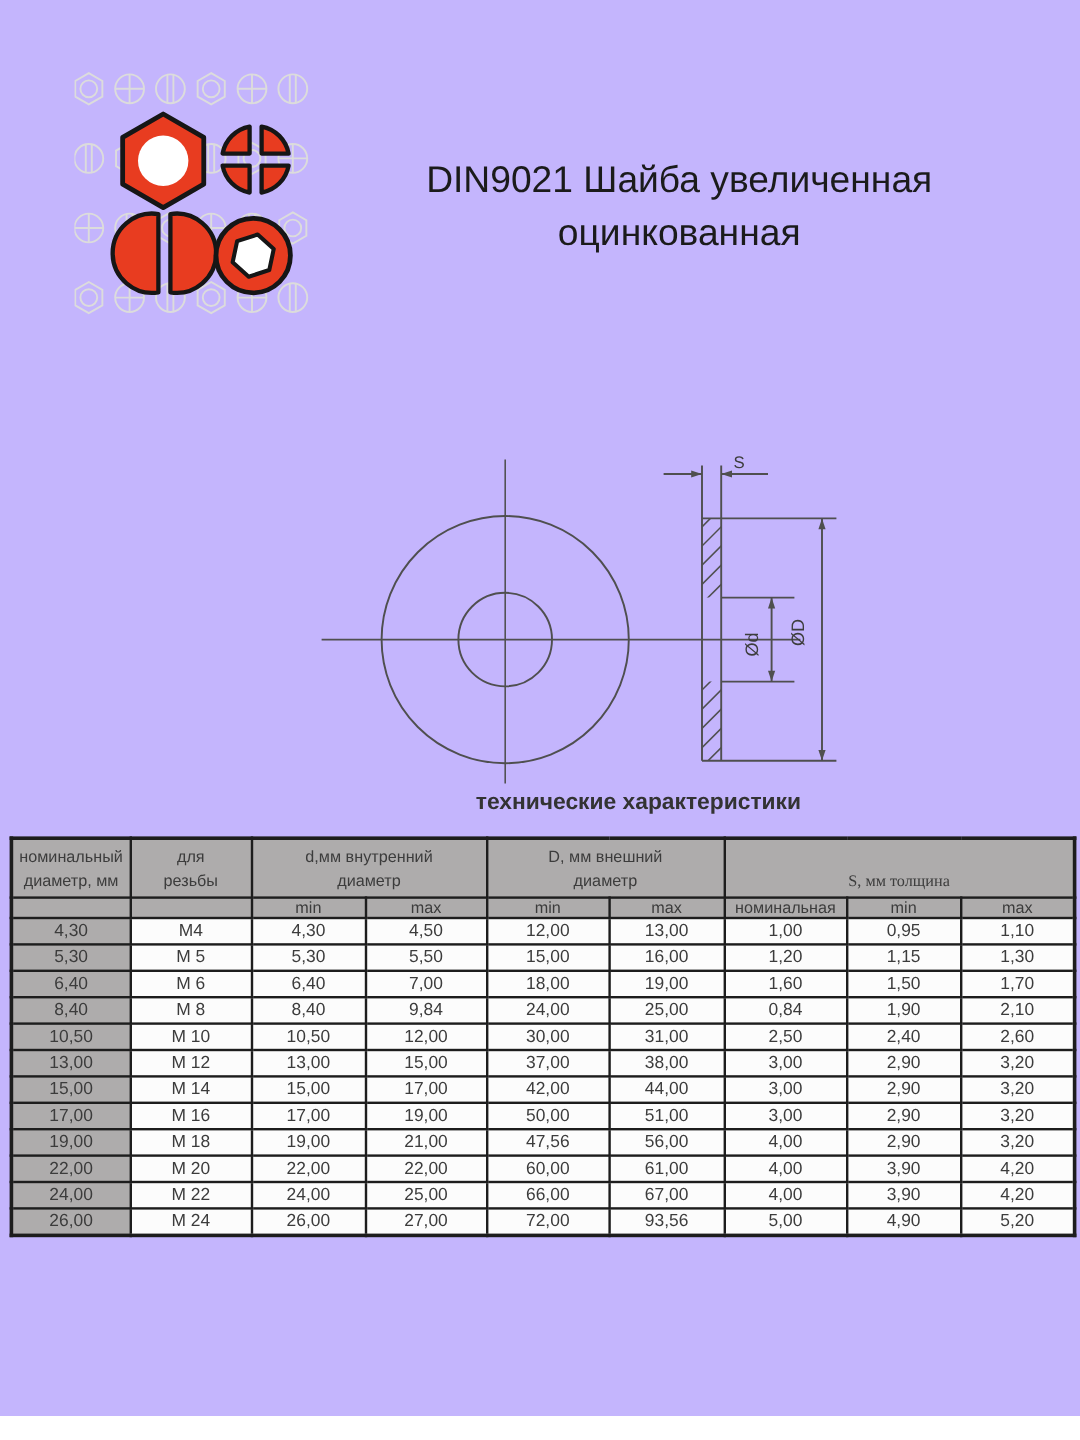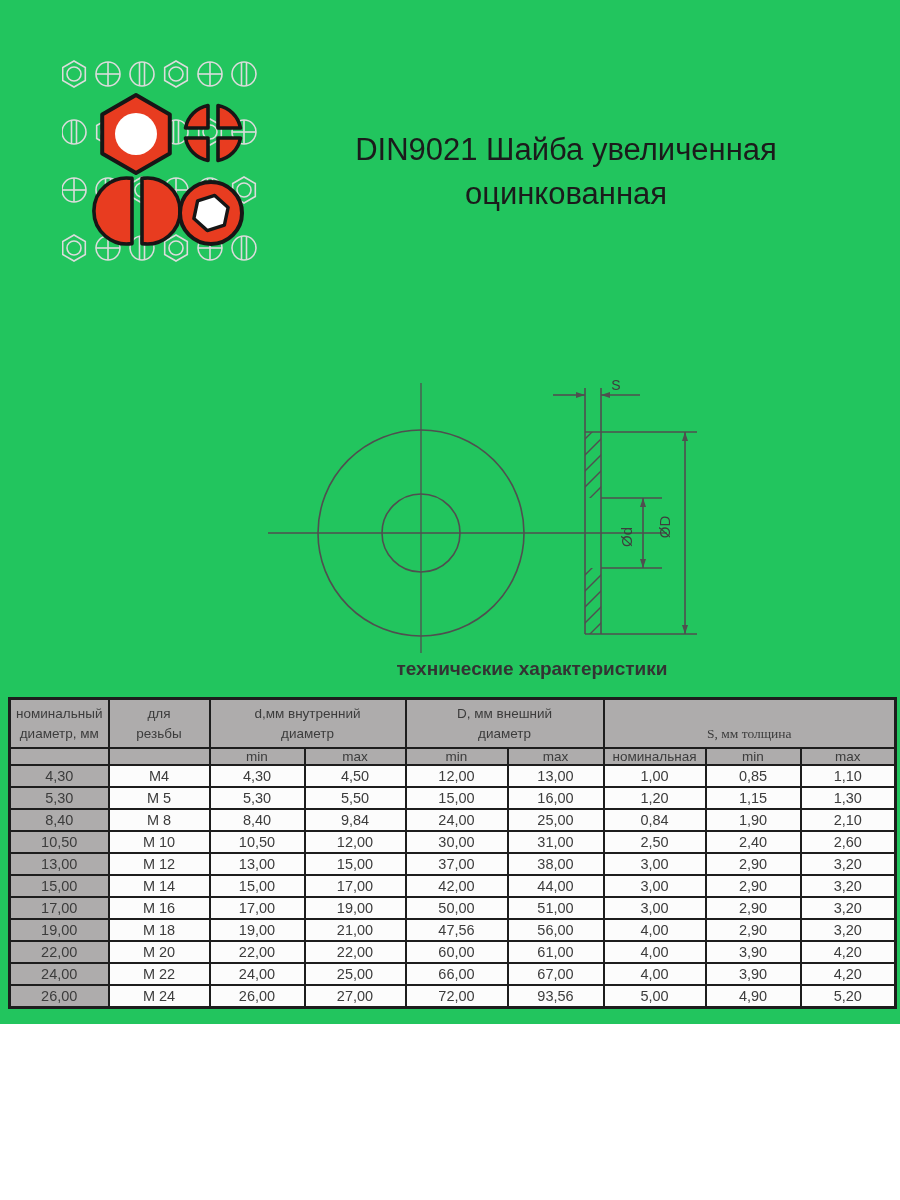--- a/index.html
+++ b/index.html
@@ -1,21 +1,21 @@
 <!DOCTYPE html>
 <html><head>
 <meta charset="utf-8">
 <style>
   html,body{margin:0;padding:0;}
   body{
     width:900px;height:1200px;background:#ffffff;
     font-family:"Liberation Sans", sans-serif;
     position:relative;overflow:hidden;
   }
-  .page{position:absolute;left:0;top:0;width:900px;height:1024px;background:#22c55e;}
+  .page{position:absolute;left:0;top:0;width:900px;height:1180px;background:#c4b5fd;}
 
   
   .logo{position:absolute;left:62px;top:58px;width:205px;height:218px;}
 
   
   .title{
     position:absolute;left:266px;top:128px;width:600px;
     text-align:center;color:#1b1b1b;font-size:31px;line-height:44px;font-weight:400;
   }
 
@@ -243,35 +243,46 @@
     </thead>
     <tbody>
         <tr>
           <td class="first-col">4,30</td>
           <td class="">M4</td>
           <td class="">4,30</td>
           <td class="">4,50</td>
           <td class="">12,00</td>
           <td class="">13,00</td>
           <td class="">1,00</td>
-          <td class="">0,85</td>
+          <td class="">0,95</td>
           <td class="">1,10</td>
         </tr>
         <tr>
           <td class="first-col">5,30</td>
           <td class="">M 5</td>
           <td class="">5,30</td>
           <td class="">5,50</td>
           <td class="">15,00</td>
           <td class="">16,00</td>
           <td class="">1,20</td>
           <td class="">1,15</td>
           <td class="">1,30</td>
         </tr>
         <tr>
+          <td class="first-col">6,40</td>
+          <td class="">M 6</td>
+          <td class="">6,40</td>
+          <td class="">7,00</td>
+          <td class="">18,00</td>
+          <td class="">19,00</td>
+          <td class="">1,60</td>
+          <td class="">1,50</td>
+          <td class="">1,70</td>
+        </tr>
+        <tr>
           <td class="first-col">8,40</td>
           <td class="">M 8</td>
           <td class="">8,40</td>
           <td class="">9,84</td>
           <td class="">24,00</td>
           <td class="">25,00</td>
           <td class="">0,84</td>
           <td class="">1,90</td>
           <td class="">2,10</td>
         </tr>

